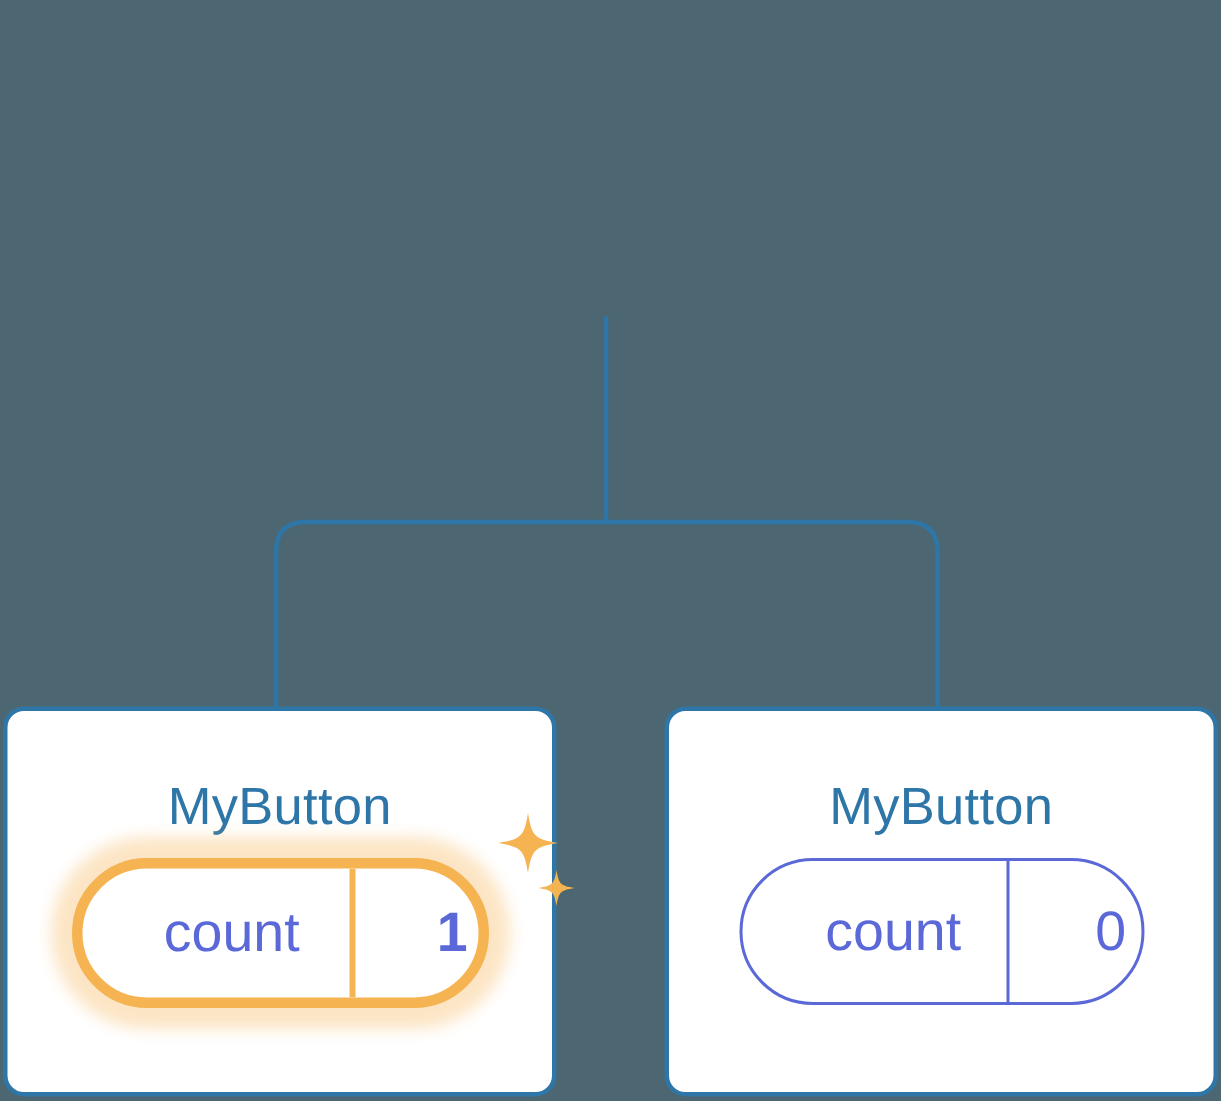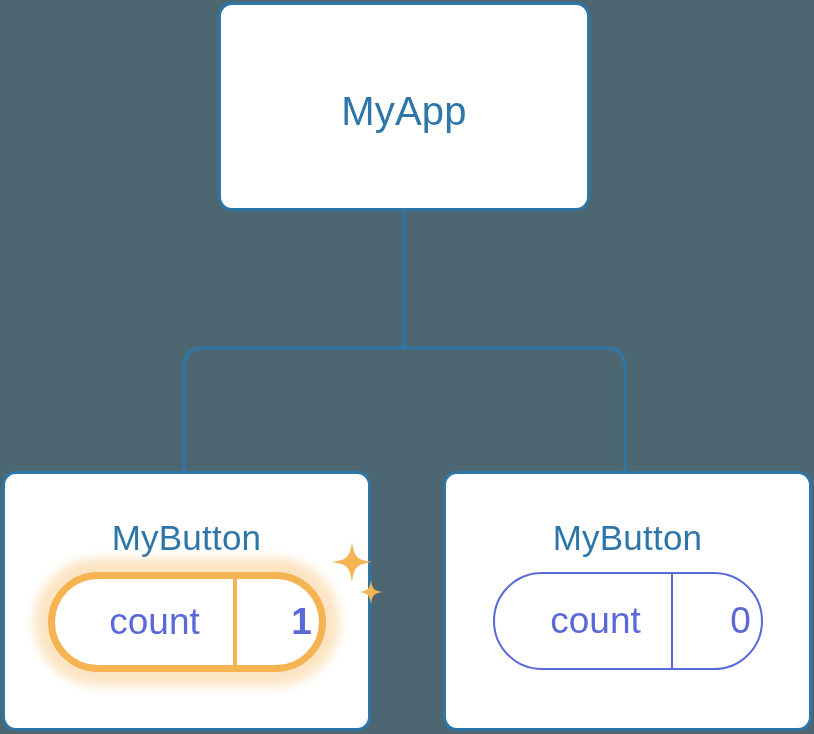--- a/index.html
+++ b/index.html
@@ -176,23 +176,20 @@
 
 <div id="stage">
 
   <svg id="connectors" viewBox="0 0 814 734" width="814" height="734">
 
     <path d="M 404 211 L 404 348" fill="none" stroke="#2E76A8" stroke-width="3" stroke-linecap="butt"></path>
 
     <path d="M 184 471 L 184 368 Q 184 348 204 348 L 605 348 Q 625 348 625 368 L 625 471" fill="none" stroke="#2E76A8" stroke-width="3" stroke-linecap="butt" stroke-linejoin="round"></path>
   </svg>
 
-  <div class="card card-root">
-    <div class="card-title">MyApp</div>
-  </div>
 
   <div class="card card-child-left">
     <div class="card-title">MyButton</div>
 
     <div class="pill-wrap">
       <div class="pill-highlight-wrap">
         <div class="glow"></div>
 
         <div class="pill pill-highlight">
           <div class="pill-key">count</div>

